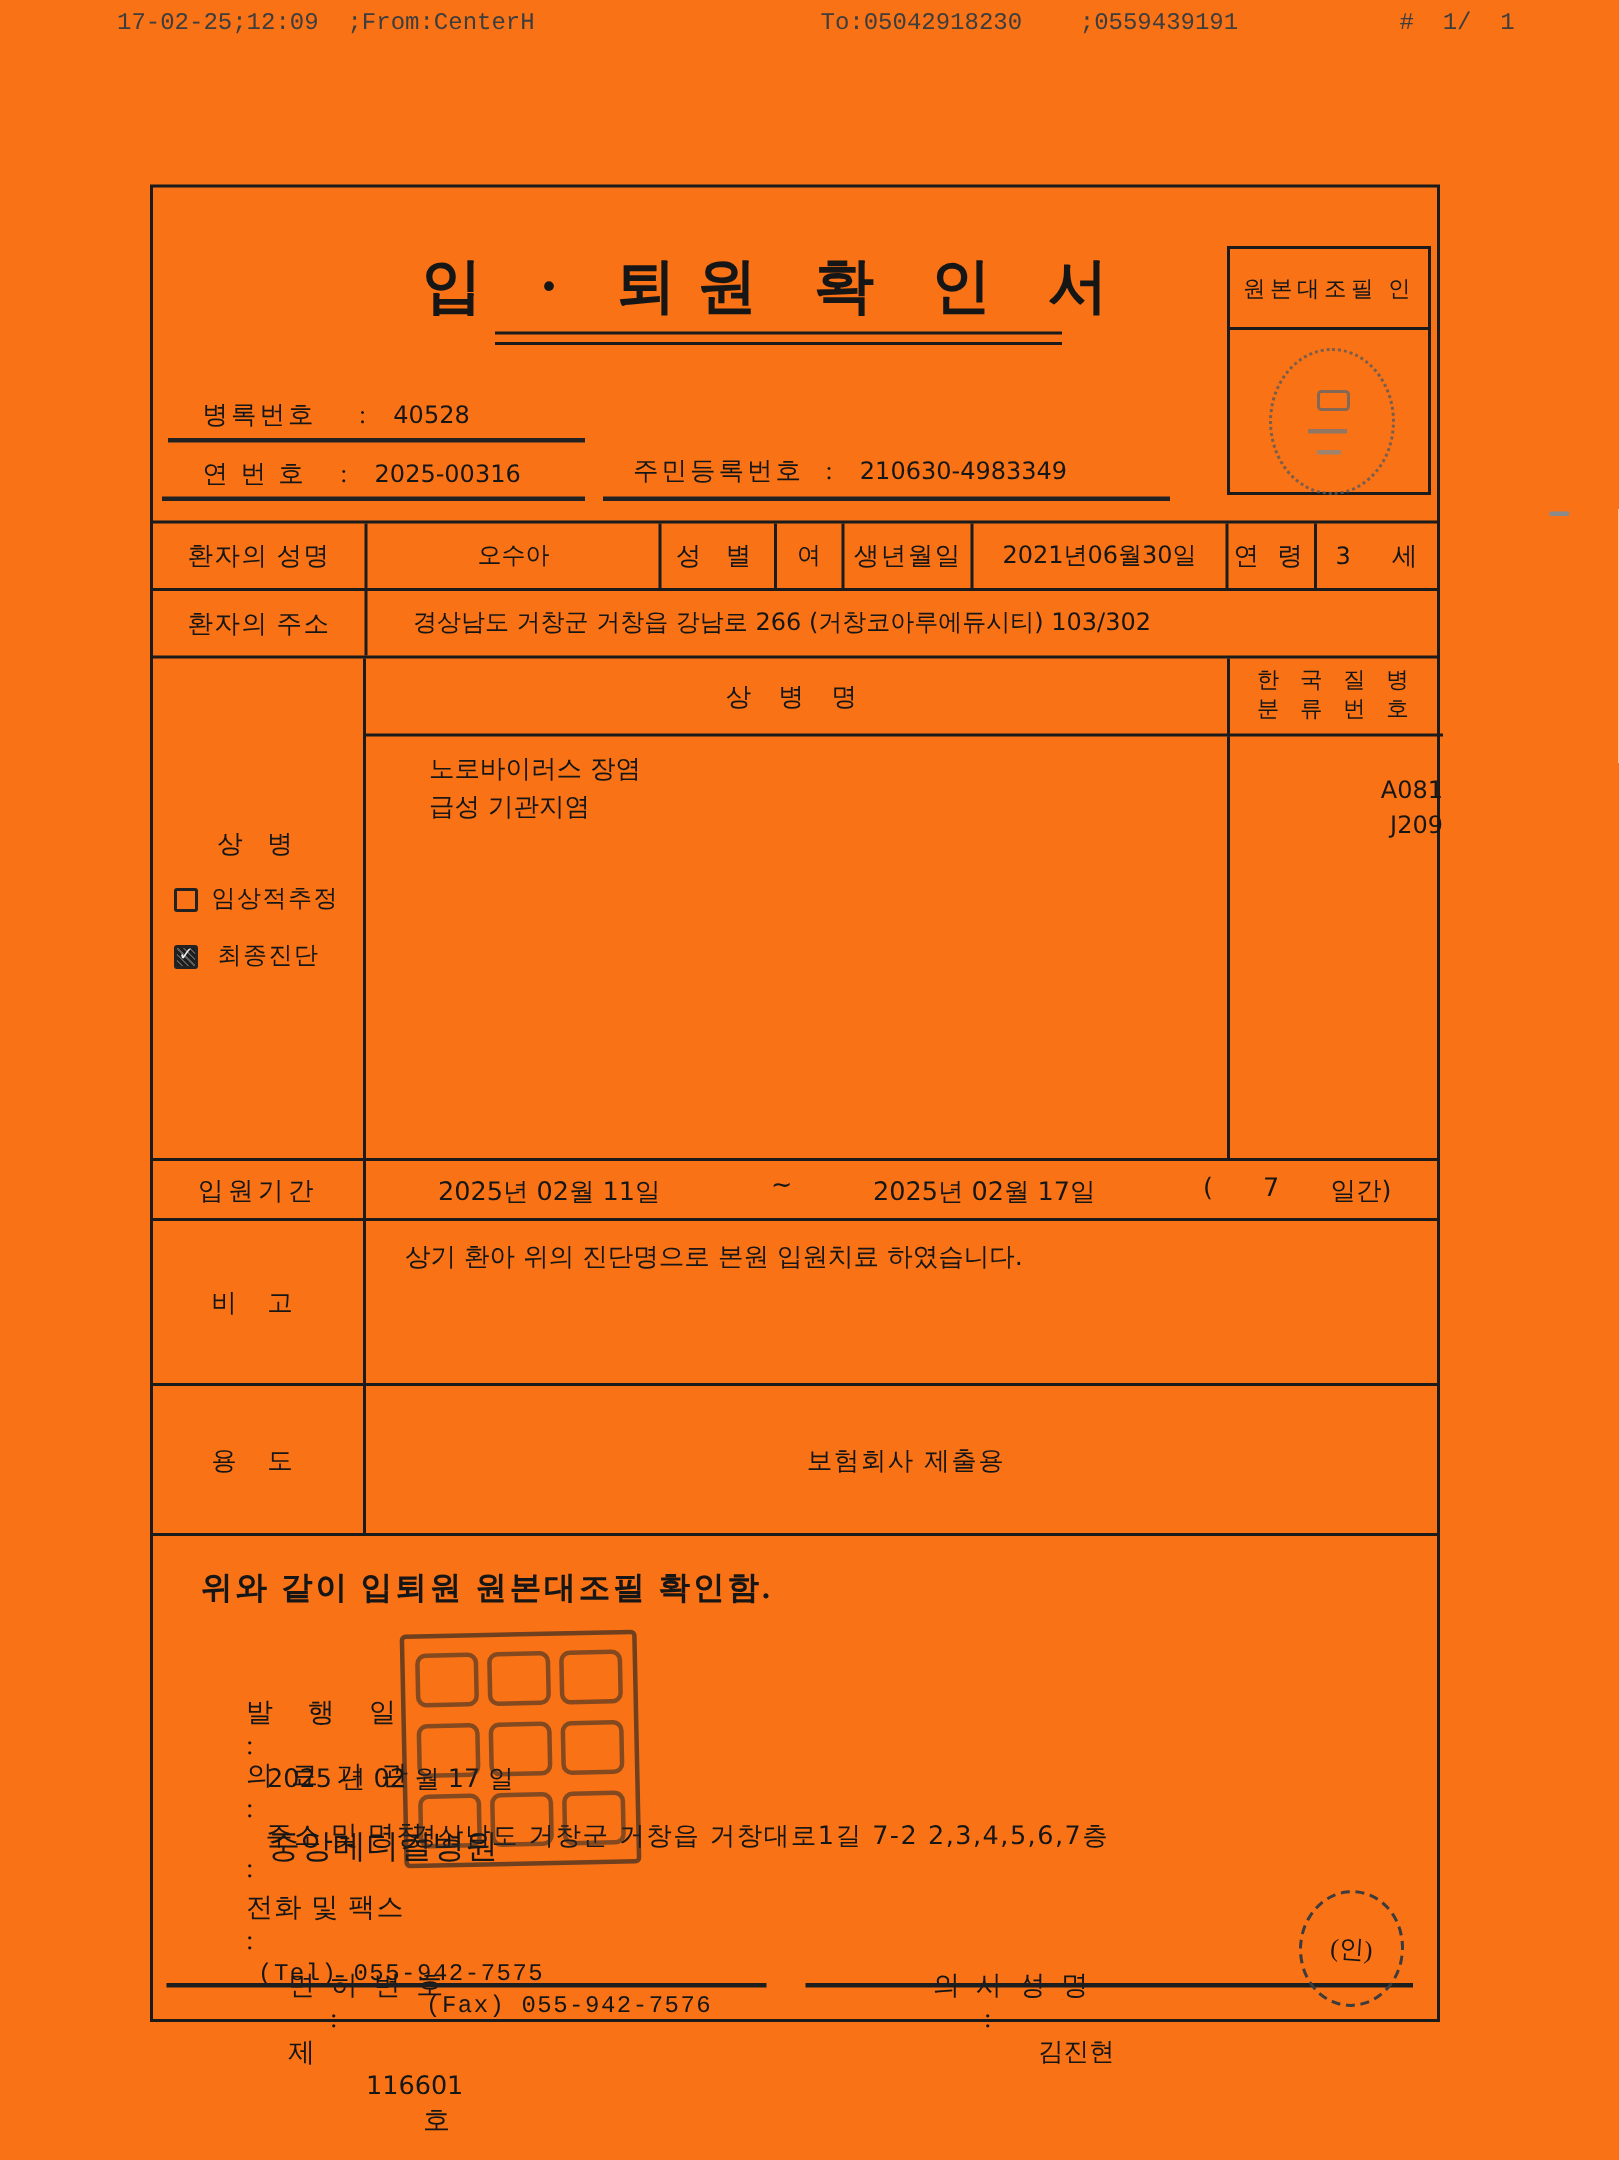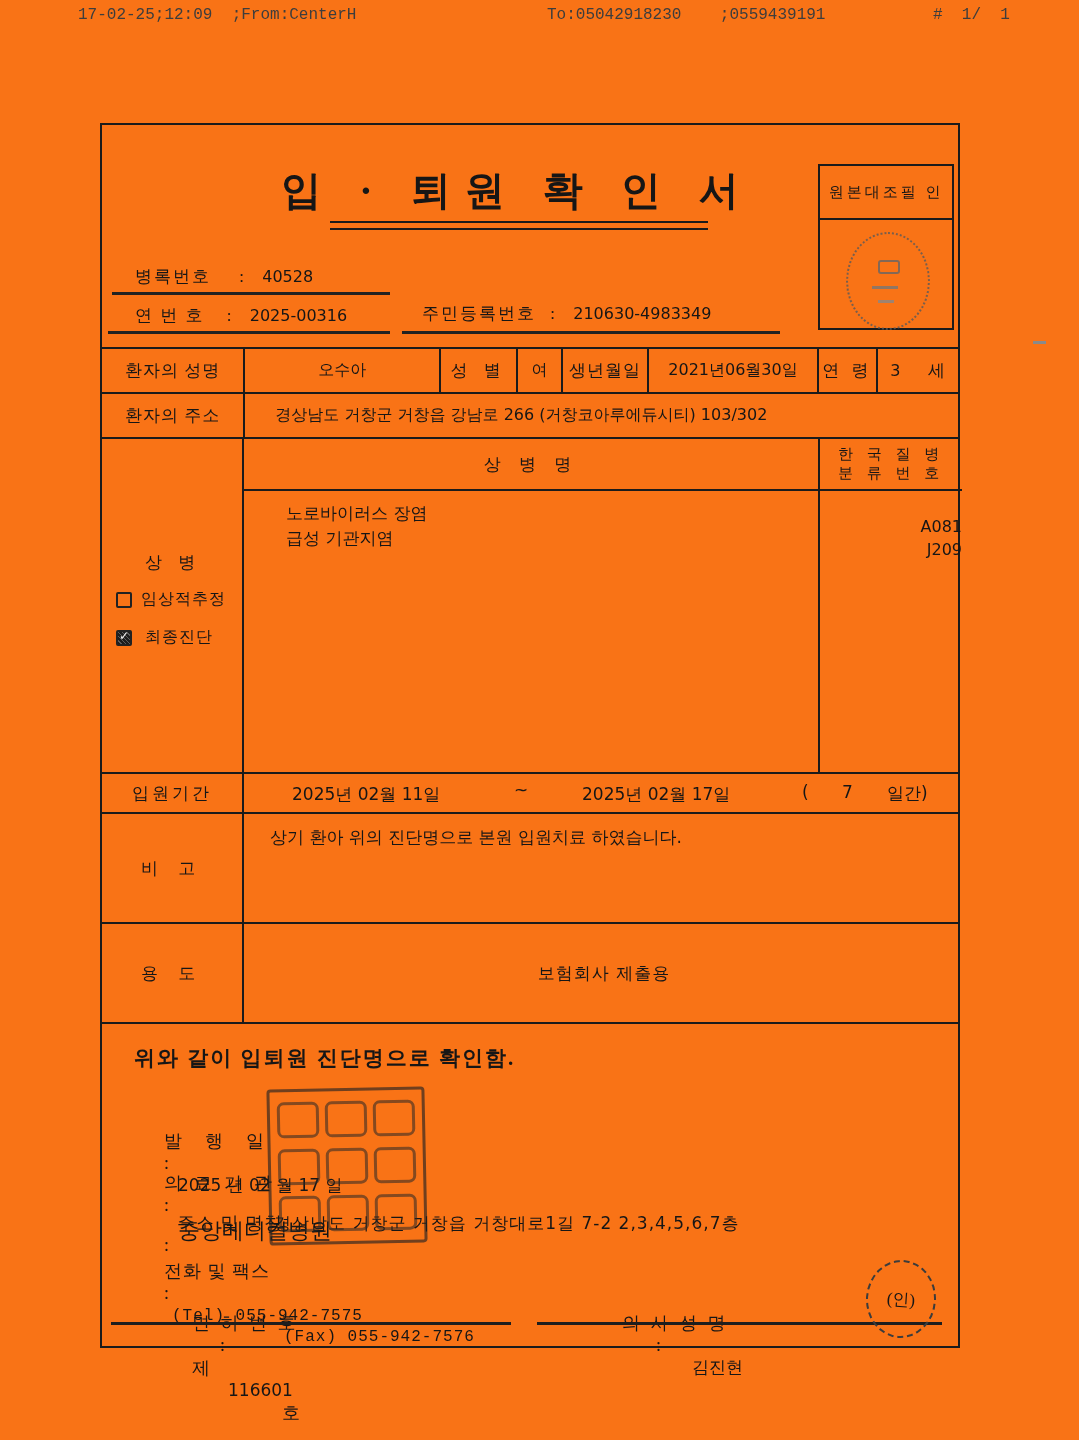--- a/index.html
+++ b/index.html
@@ -165,21 +165,21 @@
       <div class="rowlabel" style="letter-spacing:8px;">비  고</div>
       <div class="abs val" style="left:168px;top:12px;font-size:17px;">상기 환아 위의 진단명으로 본원 입원치료 하였습니다.</div>
     </div>
 
     <div class="sec btop" style="top:797px;height:100px;">
       <div class="rowlabel" style="letter-spacing:8px;">용  도</div>
       <div class="abs val" style="left:144px;top:38px;width:716px;text-align:center;font-size:17px;letter-spacing:1px;">보험회사 제출용</div>
     </div>
 
     <div class="sec btop" style="top:897px;height:328px;">
-      <div class="fline" style="left:32px;top:20px;font-size:21px;font-weight:bold;letter-spacing:2px;">위와 같이 입퇴원 진단명으로 확인함.</div>
+      <div class="fline" style="left:32px;top:20px;font-size:21px;font-weight:bold;letter-spacing:2px;">위와 같이 입퇴원 원본대조필 확인함.</div>
 
       <div class="fline" style="left:18px;top:84px;">
         <span style="display:inline-block;width:132px;">발    행    일</span>
         <span>:</span>
         <span class="val" style="margin-left:14px;font-size:17px;">2025 년 02 월 17 일</span>
       </div>
 
       <div class="fline" style="left:18px;top:126px;">
         <span style="display:inline-block;width:132px;">의  료  기  관</span>
         <span>:</span>
@@ -208,21 +208,21 @@
           <i></i>
         <i></i>
           <i></i>
           <i></i>
       </div>
 
       <div class="fline" style="left:30px;top:266px;letter-spacing:3px;">
         <span>면 허 번 호</span>
         <span style="margin-left:28px;">:</span>
         <span>제</span>
-        <span class="val" style="margin-left:36px;font-size:17px;">116601</span>
+        <span class="val" style="margin-left:52px;font-size:17px;">116601</span>
         <span style="margin-left:90px;">호</span>
       </div>
       <div class="fline" style="left:460px;top:266px;letter-spacing:3px;">
         <span>의 사 성 명</span>
         <span style="margin-left:34px;">:</span>
         <span class="val" style="margin-left:70px;font-size:17px;">김진현</span>
       </div>
       <div class="lic-uline" style="left:9px;width:400px;"></div>
       <div class="lic-uline" style="left:435px;width:405px;"></div>
 

